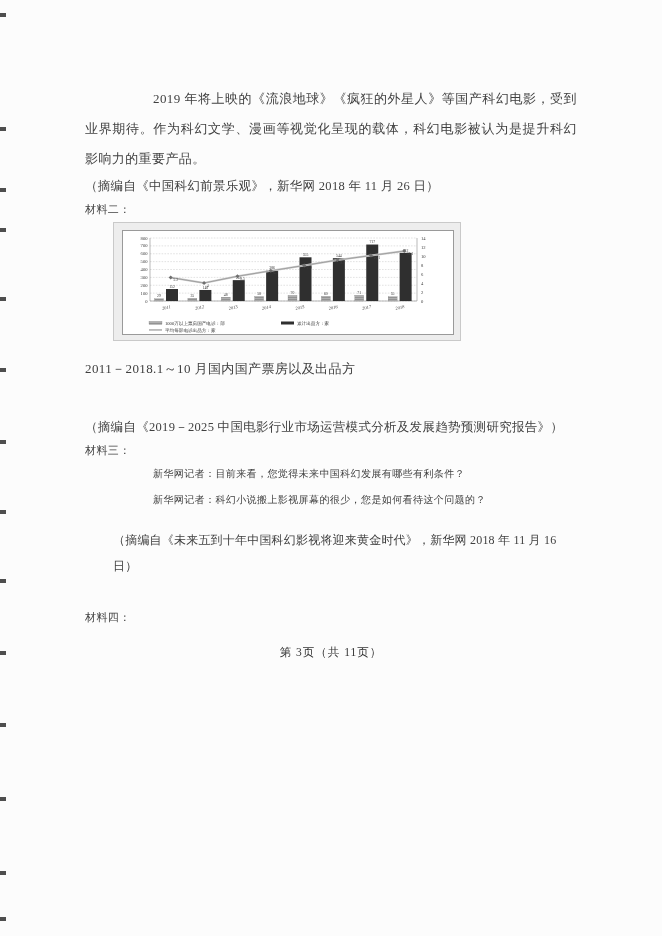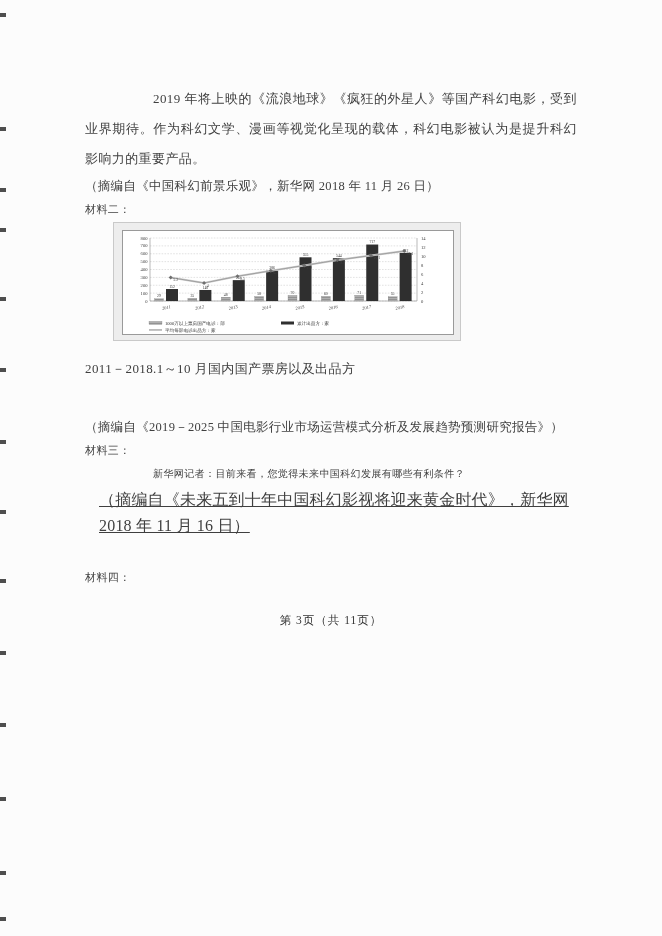--- a/index.html
+++ b/index.html
@@ -39,27 +39,27 @@
   }
   .chart-inner svg{display:block;}
   .caption{font-size:13px;line-height:24px;margin:16px 0 0 0;letter-spacing:.4px;}
   .attr2{margin-top:34px;}
   .interview p{
     font-size:10px;line-height:26px;
     text-indent:68px;text-align:justify;
     letter-spacing:.4px;margin:0;
   }
   .attr3{
-    font-size:16px;line-height:26px;
-    padding-left:14px;margin:0;letter-spacing:.2px;text-decoration:underline;
+    font-size:12px;line-height:26px;
+    padding-left:14px;margin:14px;letter-spacing:.2px;
   }
   .mat4{margin-top:26px;line-height:24px;}
   .footer{
     text-align:center;font-size:11.5px;
-    margin-top:24px;letter-spacing:1px;color:#333;
+    margin-top:16px;letter-spacing:1px;color:#333;
   }
   .edge-marks span{
     position:absolute;left:0;width:6px;height:4px;
     background:#4e4e4e;display:block;
   }
   svg text{font-family:"Liberation Serif","DejaVu Serif",serif;}
 </style>
 </head>
 <body>
 
@@ -193,19 +193,20 @@
 </div>
 
 <p class="caption">2011－2018.1～10 月国内国产票房以及出品方</p>
 
 <p class="attr-right attr2">（摘编自《2019－2025 中国电影行业市场运营模式分析及发展趋势预测研究报告》）</p>
 
 <p class="mat-label">材料三：</p>
 
 <div class="interview" id="interview">
     <p>新华网记者：目前来看，您觉得未来中国科幻发展有哪些有利条件？</p>
+    <p>新华网记者：科幻小说搬上影视屏幕的很少，您是如何看待这个问题的？</p>
   </div>
 
 <p class="attr3">（摘编自《未来五到十年中国科幻影视将迎来黄金时代》，新华网 2018 年 11 月 16 日）</p>
 
 <p class="mat-label mat4">材料四：</p>
 
 <div class="footer">第 3页（共 11页）</div>
 
 </body></html>

